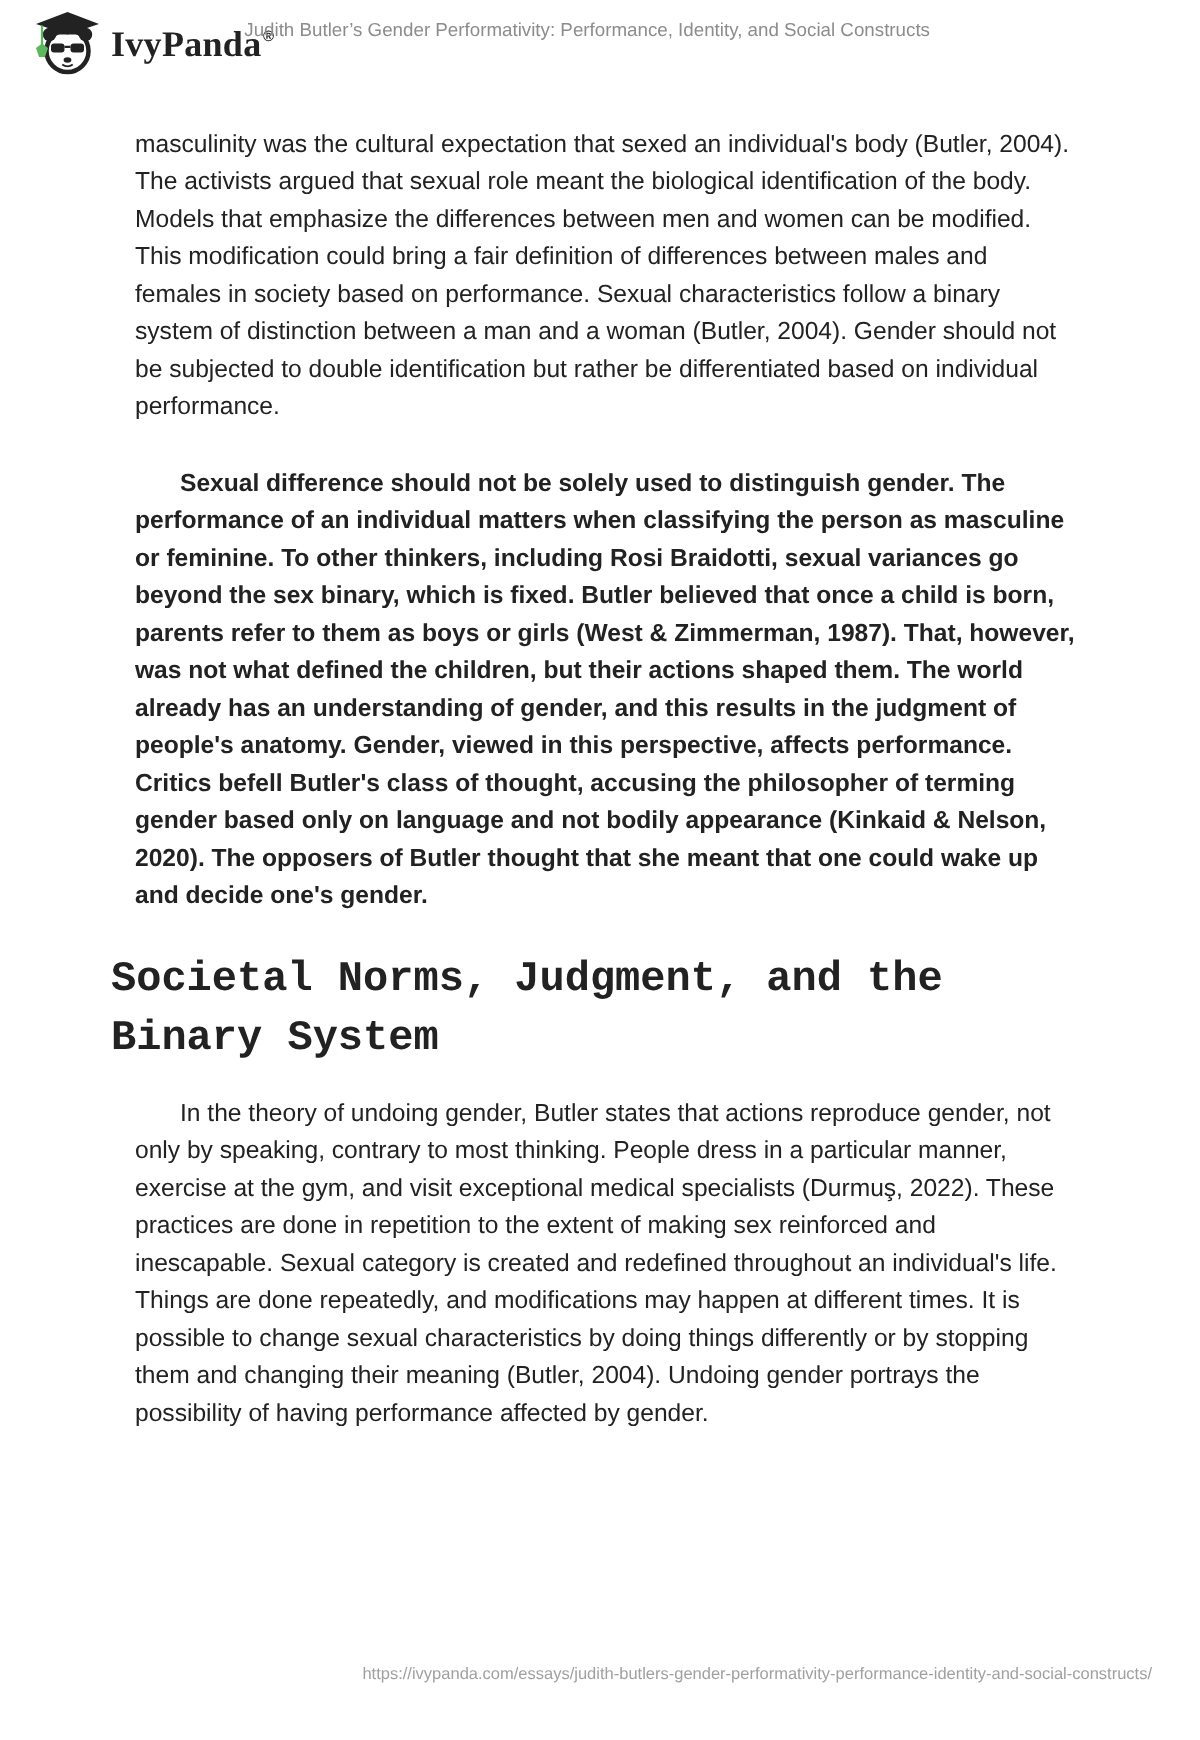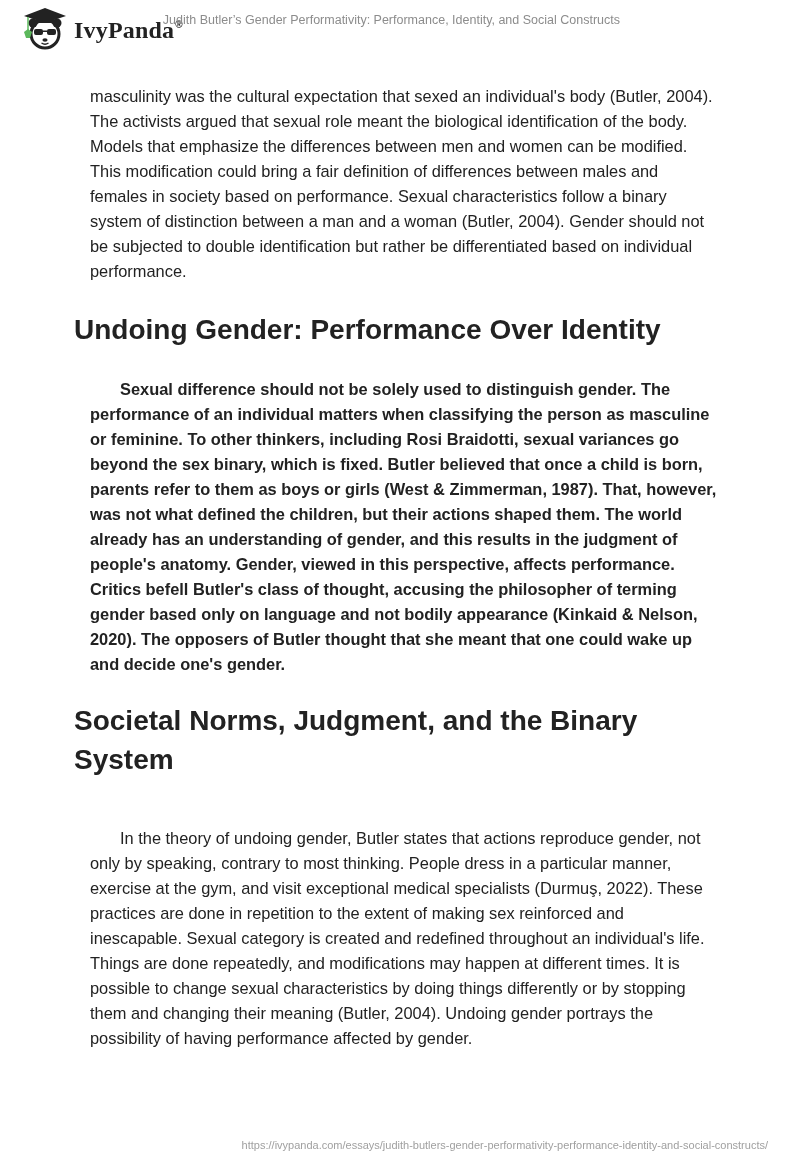--- a/index.html
+++ b/index.html
@@ -79,25 +79,25 @@
     .heading {
       margin: 0;
       font-size: 28px;
       font-weight: bold;
       line-height: 39px;
       color: #222222;
     }
     #p1 { margin-bottom: 26px; }
     #h1 { margin-bottom: 28px; }
     #p2 { margin-bottom: 24px; font-weight: bold; }
-    #h2 { margin-bottom: 47px; }
+    #h2 { margin-bottom: 18px; font-family: Liberation Mono, monospace; }
     .footer-url {
       position: absolute;
       right: 32px;
-      top: 1139px;
+      top: 1110px;
       font-size: 11px;
       color: #a0a0a0;
       white-space: nowrap;
     }
   </style>
 </head>
 <body>
 
 <div class="header">
   <div class="logo">
@@ -122,20 +122,19 @@
       <path d="M8 27 L12 24 L16 27 L14 33 L10 33 Z" fill="#5cb85c"></path>
     </svg>
     <span class="logo-text"><span>IvyPanda</span><span class="logo-reg">®</span></span>
   </div>
   <div class="doc-title">Judith Butler’s Gender Performativity: Performance, Identity, and Social Constructs</div>
 </div>
 
 <div class="content">
   <p id="p1" class="para">masculinity was the cultural expectation that sexed an individual's body (Butler, 2004). The activists argued that sexual role meant the biological identification of the body. Models that emphasize the differences between men and women can be modified. This modification could bring a fair definition of differences between males and females in society based on performance. Sexual characteristics follow a binary system of distinction between a man and a woman (Butler, 2004). Gender should not be subjected to double identification but rather be differentiated based on individual performance.</p>
 
-  <h2 id="h1" class="heading">Undoing Gender: Performance Over Identity</h2>
   <p id="p2" class="para indent">Sexual difference should not be solely used to distinguish gender. The performance of an individual matters when classifying the person as masculine or feminine. To other thinkers, including Rosi Braidotti, sexual variances go beyond the sex binary, which is fixed.  Butler believed that once a child is born, parents refer to them as boys or girls (West &amp; Zimmerman, 1987). That, however, was not what defined the children, but their actions shaped them. The world already has an understanding of gender, and this results in the judgment of people's anatomy.  Gender, viewed in this perspective, affects performance. Critics befell Butler's class of thought, accusing the philosopher of terming gender based only on language and not bodily appearance (Kinkaid &amp; Nelson, 2020). The opposers of Butler thought that she meant that one could wake up and decide one's gender.</p>
 
   <h2 id="h2" class="heading">Societal Norms, Judgment, and the Binary System</h2>
   <p id="p3" class="para indent">In the theory of undoing gender, Butler states that actions reproduce gender, not only by speaking, contrary to most thinking. People dress in a particular manner, exercise at the gym, and visit exceptional medical specialists (Durmuş, 2022). These practices are done in repetition to the extent of making sex reinforced and inescapable. Sexual category is created and redefined throughout an individual's life. Things are done repeatedly, and modifications may happen at different times. It is possible to change sexual characteristics by doing things differently or by stopping them and changing their meaning (Butler, 2004). Undoing gender portrays the possibility of having performance affected by gender.</p>
 </div>
 
 <div class="footer-url">https://ivypanda.com/essays/judith-butlers-gender-performativity-performance-identity-and-social-constructs/</div>
 
 </body></html>

